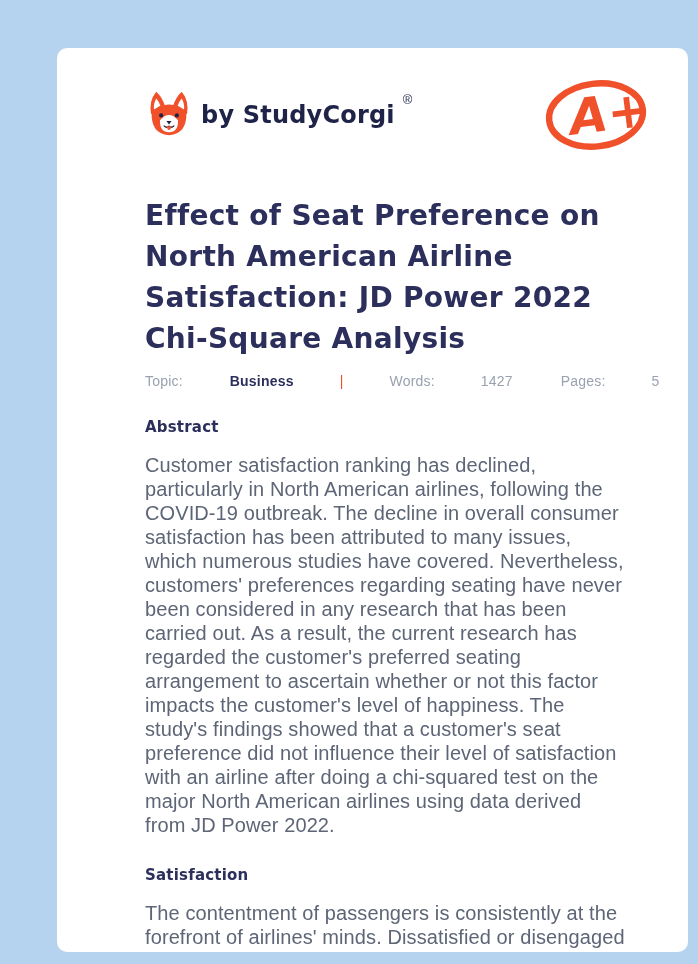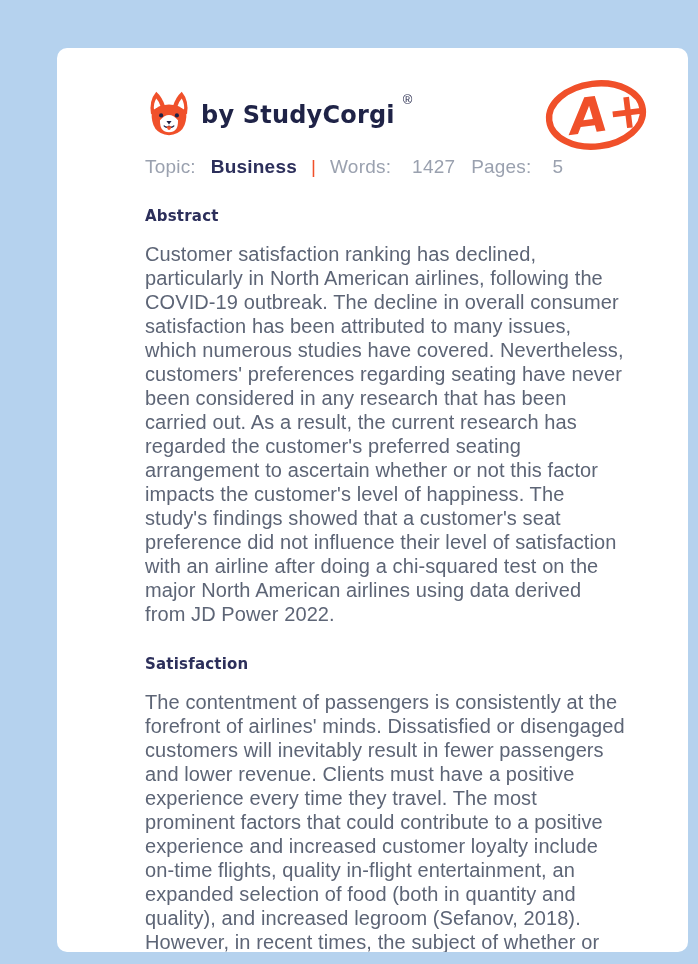--- a/index.html
+++ b/index.html
@@ -64,33 +64,34 @@
     line-height: 41px;
     font-weight: 700;
     color: var(--navy);
     letter-spacing: 0.3px;
     margin: 39px 0 14px 0;
     font-family: "DejaVu Sans", sans-serif;
   }
   .meta {
     display: flex;
     align-items: center;
-    font-size: 19px;
+    font-size: 14px;
     color: var(--meta);
     letter-spacing: 0.2px;
+    gap: 32px;
   }
   .meta .topic-link {
     color: var(--navy);
     font-weight: 700;
     margin-left: 15px;
     text-decoration: none;
     cursor: pointer;
   }
   .meta .sep { color: var(--accent); margin: 0 14px; }
-  .meta .num { margin-left: 21px; }
+  .meta .num { margin-left: 14px; }
   .meta .pages-label { margin-left: 16px; }
   h2 {
     font-size: 15px;
     font-weight: 700;
     color: var(--navy);
     letter-spacing: 0.2px;
     margin: 29px 0 0 0;
     font-family: "DejaVu Sans", sans-serif;
   }
   p.body-text {
@@ -130,20 +131,21 @@
     <div class="grade">
       <svg viewBox="0 0 110 80" xmlns="http://www.w3.org/2000/svg" aria-hidden="true">
         <g transform="rotate(-7 55 40)">
           <ellipse cx="55" cy="40" rx="48" ry="32" fill="none" stroke="#f0502a" stroke-width="6.5"></ellipse>
           <text x="28" y="57" font-size="50" font-weight="bold" font-style="italic" font-family="DejaVu Sans, sans-serif" fill="#f0502a">A+</text>
         </g>
       </svg>
     </div>
   </header>
 
+  <h1>Effect of Seat Preference on North American Airline Satisfaction: JD Power 2022 Chi-Square Analysis</h1>
 
   <div class="meta">
     <span>Topic:</span>
     <a class="topic-link">Business</a>
     <span class="sep">|</span>
     <span>Words:</span>
     <span class="num">1427</span>
     <span class="pages-label">Pages:</span>
     <span class="num">5</span>
   </div>

